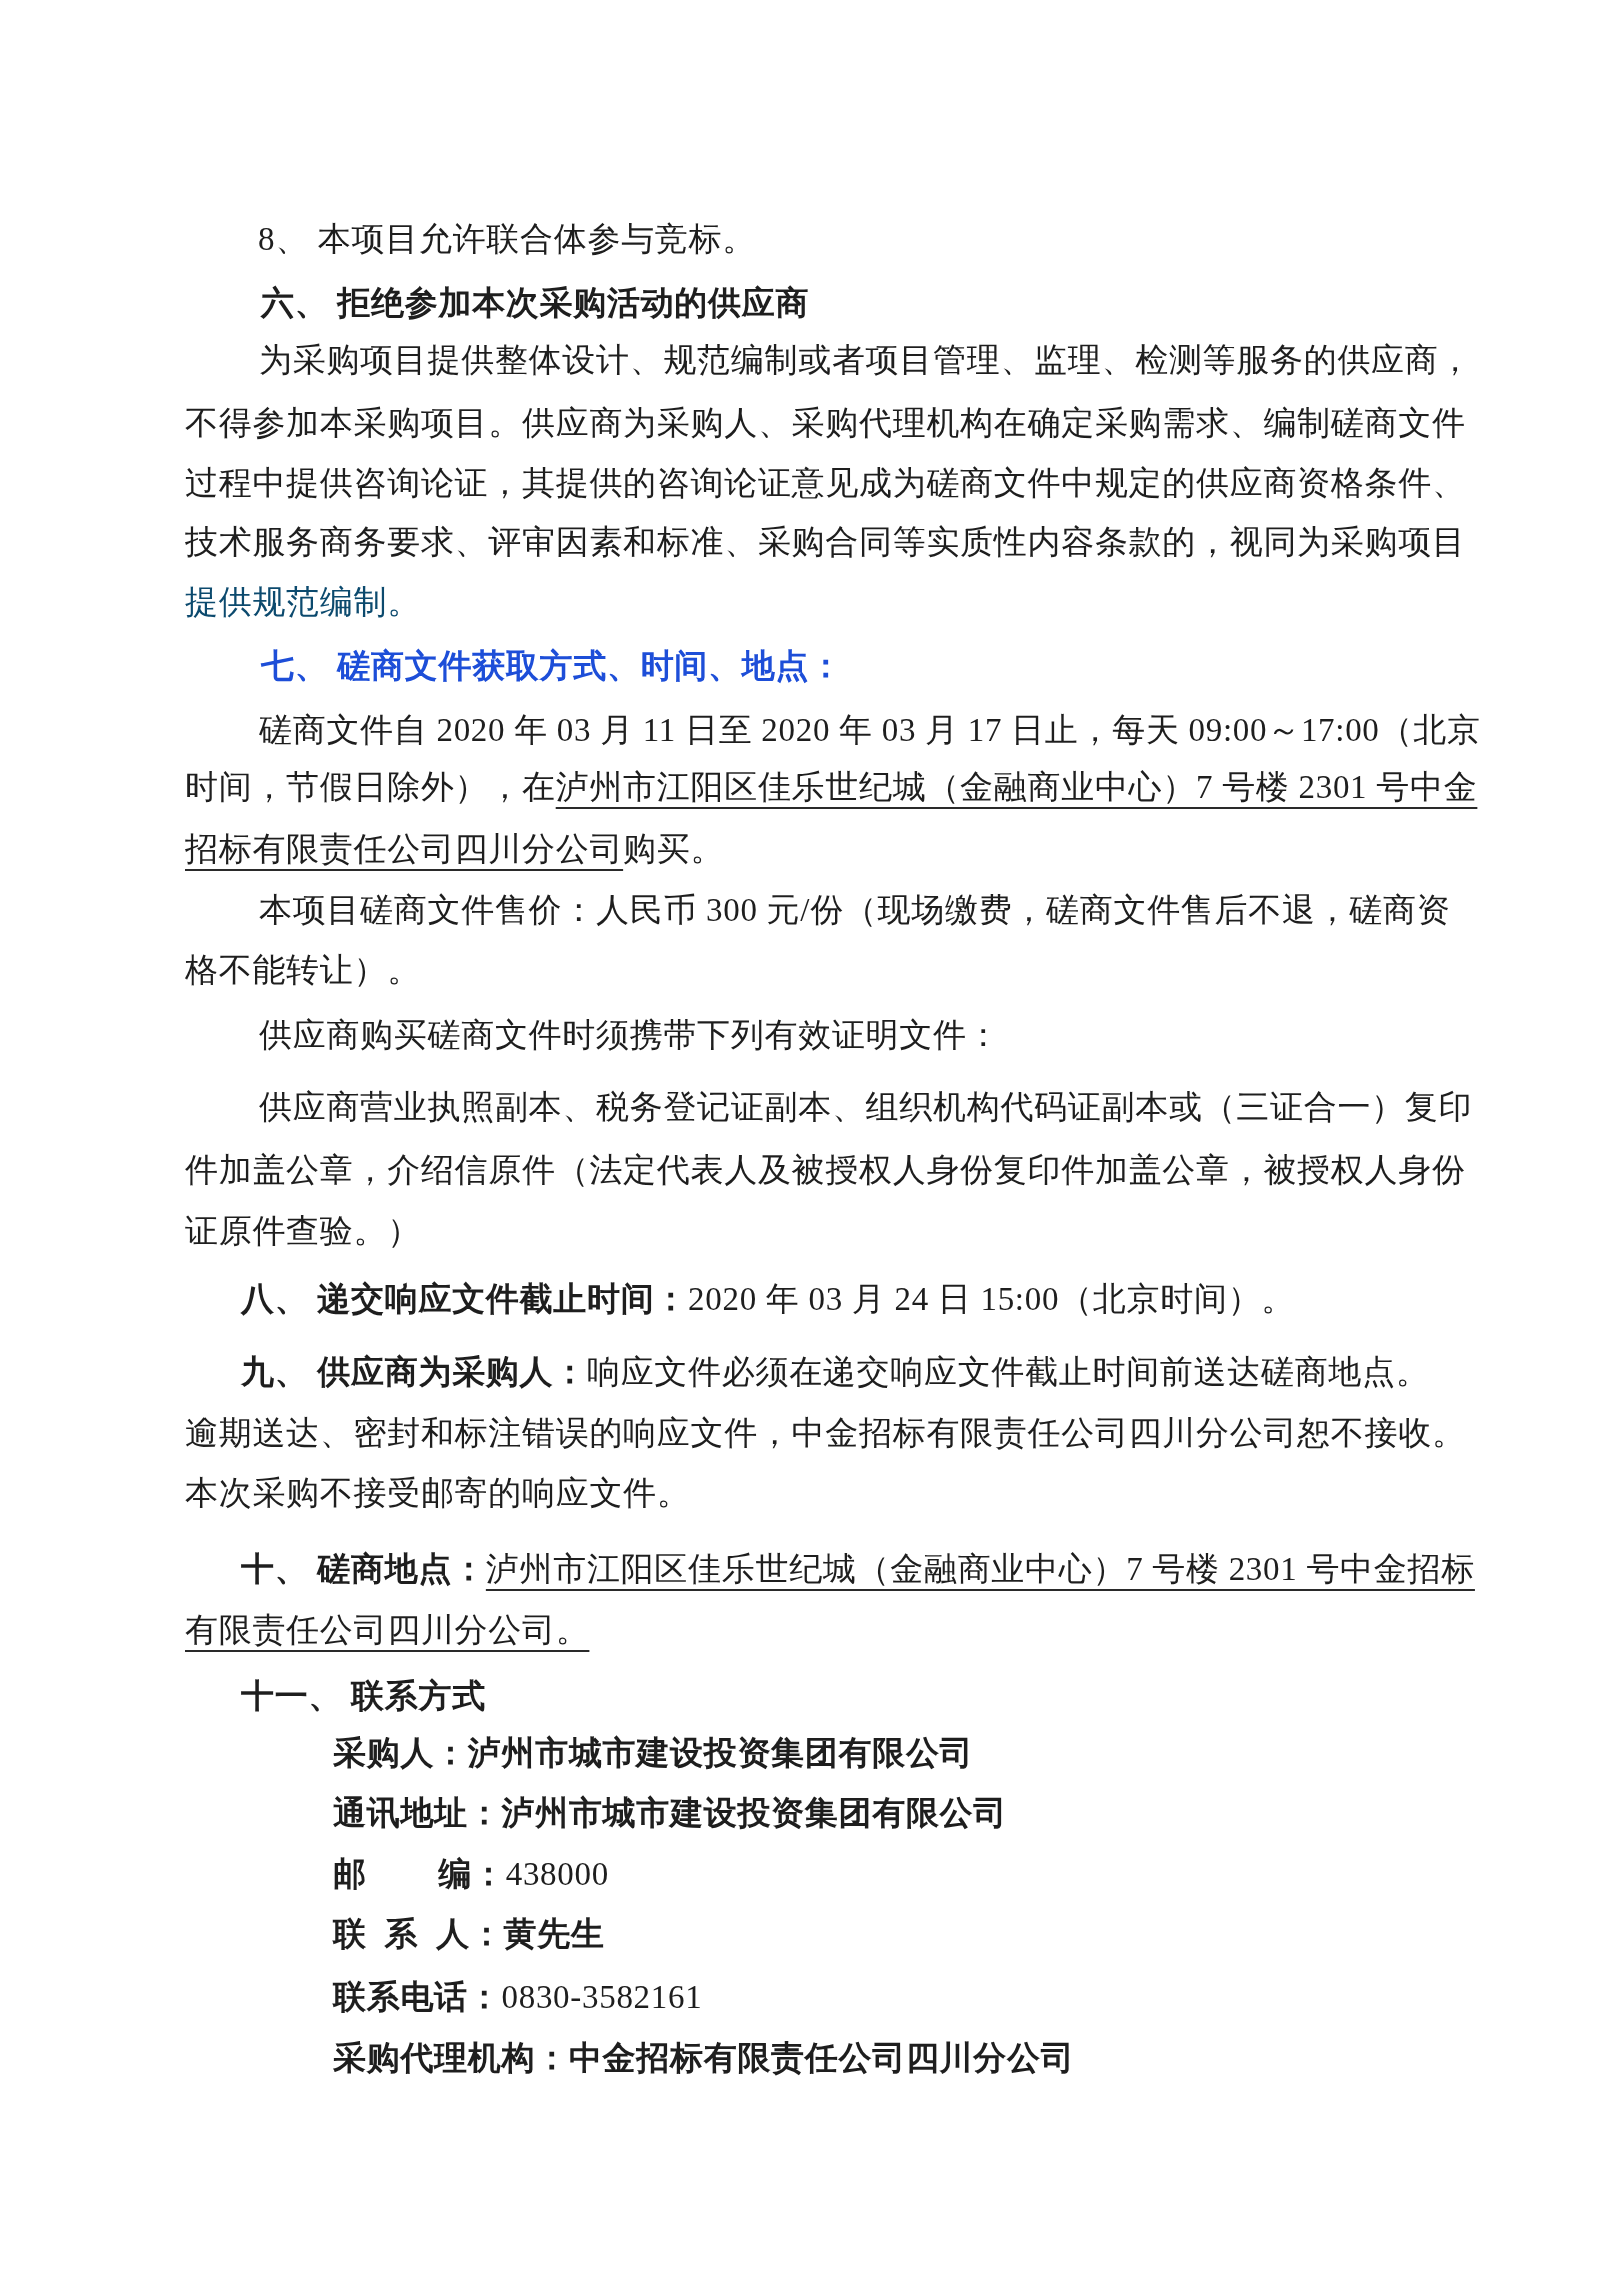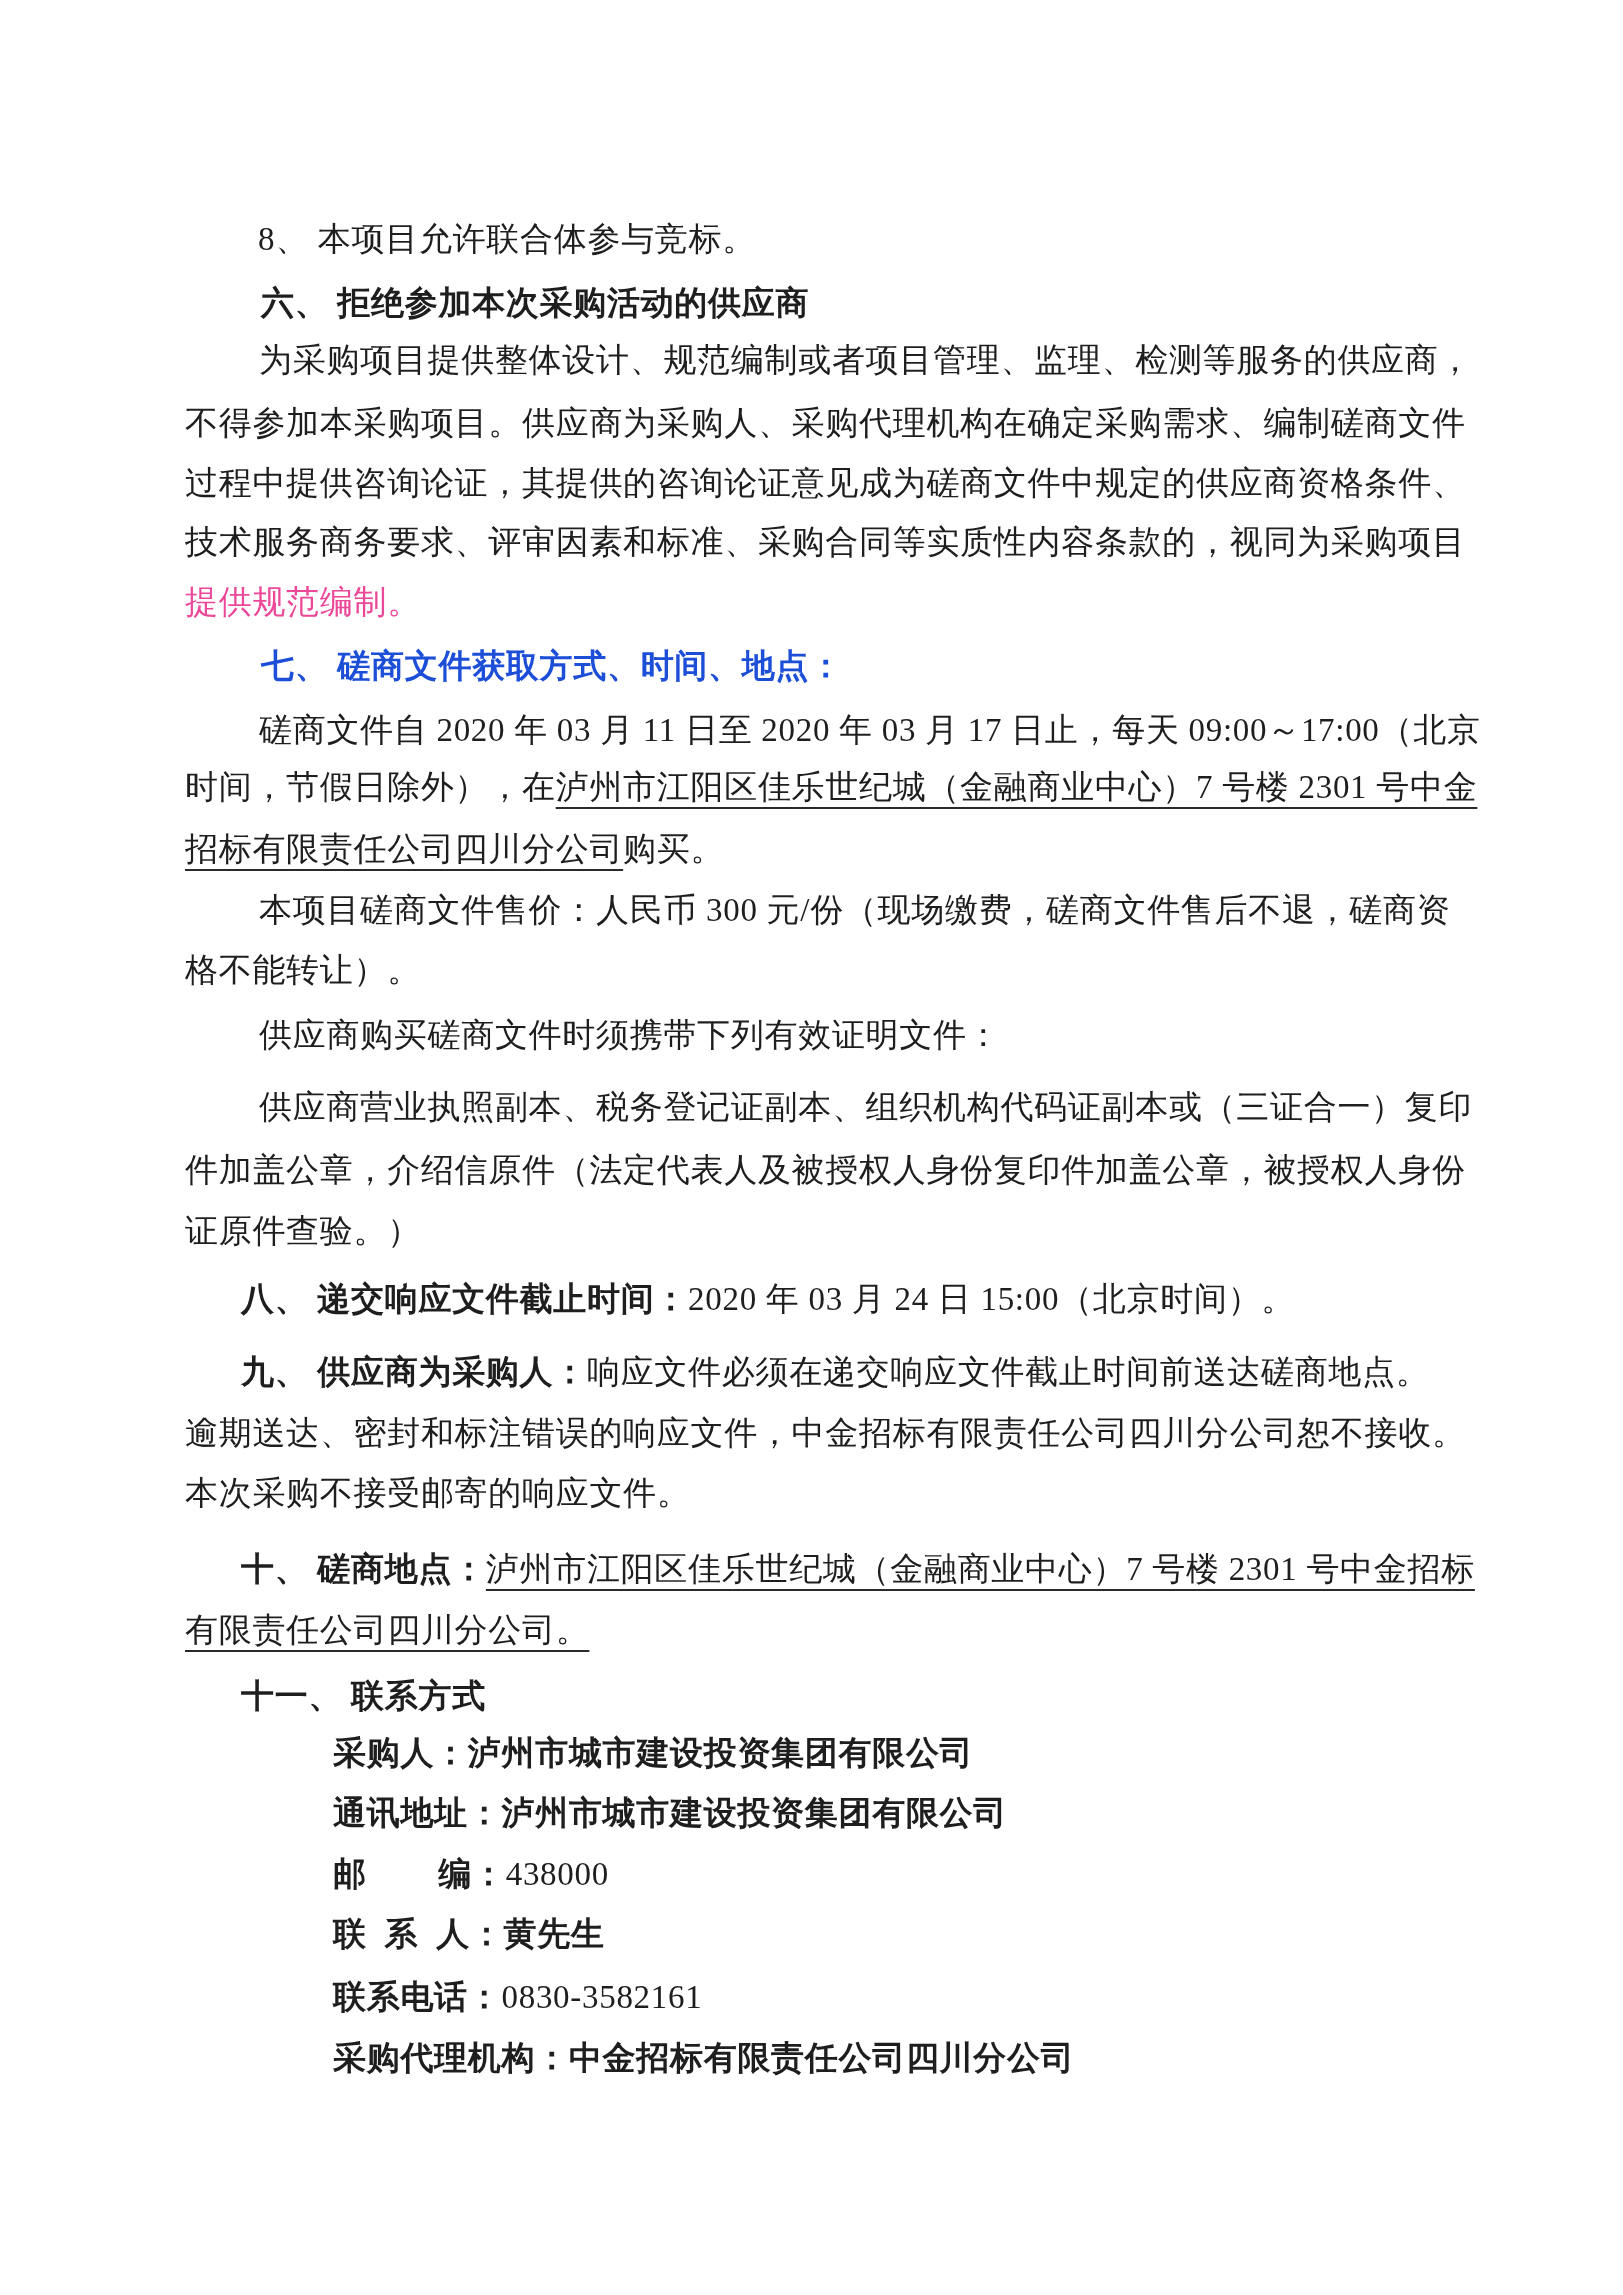--- a/index.html
+++ b/index.html
@@ -35,21 +35,21 @@
 </head>
 <body>
 
 <div class="page" style="background: rgb(255, 255, 255);">
     <div class="line" style="left: 258px; top: 219px; color: rgb(30, 30, 30);"><span class="">8、 本项目允许联合体参与竞标。</span></div>
     <div class="line" style="left: 261px; top: 283px; color: rgb(30, 30, 30);"><span class="b ">六、 拒绝参加本次采购活动的供应商</span></div>
     <div class="line" style="left: 259px; top: 340px; color: rgb(30, 30, 30);"><span class="">为采购项目提供整体设计、规范编制或者项目管理、监理、检测等服务的供应商，</span></div>
     <div class="line" style="left: 185px; top: 403px; color: rgb(30, 30, 30);"><span class="">不得参加本采购项目。供应商为采购人、采购代理机构在确定采购需求、编制磋商文件</span></div>
     <div class="line" style="left: 185px; top: 522px; color: rgb(30, 30, 30);"><span class="">技术服务商务要求、评审因素和标准、采购合同等实质性内容条款的，视同为采购项目</span></div>
     <div class="line" style="left: 185px; top: 463px; color: rgb(30, 30, 30);"><span class="">过程中提供咨询论证，其提供的咨询论证意见成为磋商文件中规定的供应商资格条件、</span></div>
-    <div class="line" style="left: 185px; top: 582px; color: #ec4899;"><span class="">提供规范编制。</span></div>
+    <div class="line" style="left: 185px; top: 582px; color: #0c4a6e;"><span class="">提供规范编制。</span></div>
     <div class="line" style="left: 261px; top: 646px; color: #1d4ed8;"><span class="b ">七、 磋商文件获取方式、时间、地点：</span></div>
     <div class="line" style="left: 259px; top: 710px; color: rgb(30, 30, 30);"><span class="">磋商文件自 2020 年 03 月 11 日至 2020 年 03 月 17 日止，每天 09:00～17:00（北京</span></div>
     <div class="line" style="left: 185px; top: 767px; color: rgb(30, 30, 30);"><span class="">时间，节假日除外），在</span><span class="u">泸州市江阳区佳乐世纪城（金融商业中心）7 号楼 2301 号中金</span></div>
     <div class="line" style="left: 185px; top: 829px; color: rgb(30, 30, 30);"><span class="u">招标有限责任公司四川分公司</span><span class="">购买。</span></div>
     <div class="line" style="left: 259px; top: 890px; color: rgb(30, 30, 30);"><span class="">本项目磋商文件售价：人民币 300 元/份（现场缴费，磋商文件售后不退，磋商资</span></div>
     <div class="line" style="left: 185px; top: 950px; color: rgb(30, 30, 30);"><span class="">格不能转让）。</span></div>
     <div class="line" style="left: 259px; top: 1015px; color: rgb(30, 30, 30);"><span class="">供应商购买磋商文件时须携带下列有效证明文件：</span></div>
     <div class="line" style="left: 259px; top: 1087px; color: rgb(30, 30, 30);"><span class="">供应商营业执照副本、税务登记证副本、组织机构代码证副本或（三证合一）复印</span></div>
     <div class="line" style="left: 185px; top: 1150px; color: rgb(30, 30, 30);"><span class="">件加盖公章，介绍信原件（法定代表人及被授权人身份复印件加盖公章，被授权人身份</span></div>
     <div class="line" style="left: 185px; top: 1211px; color: rgb(30, 30, 30); text-align: right;"><span class="">证原件查验。）</span></div>

